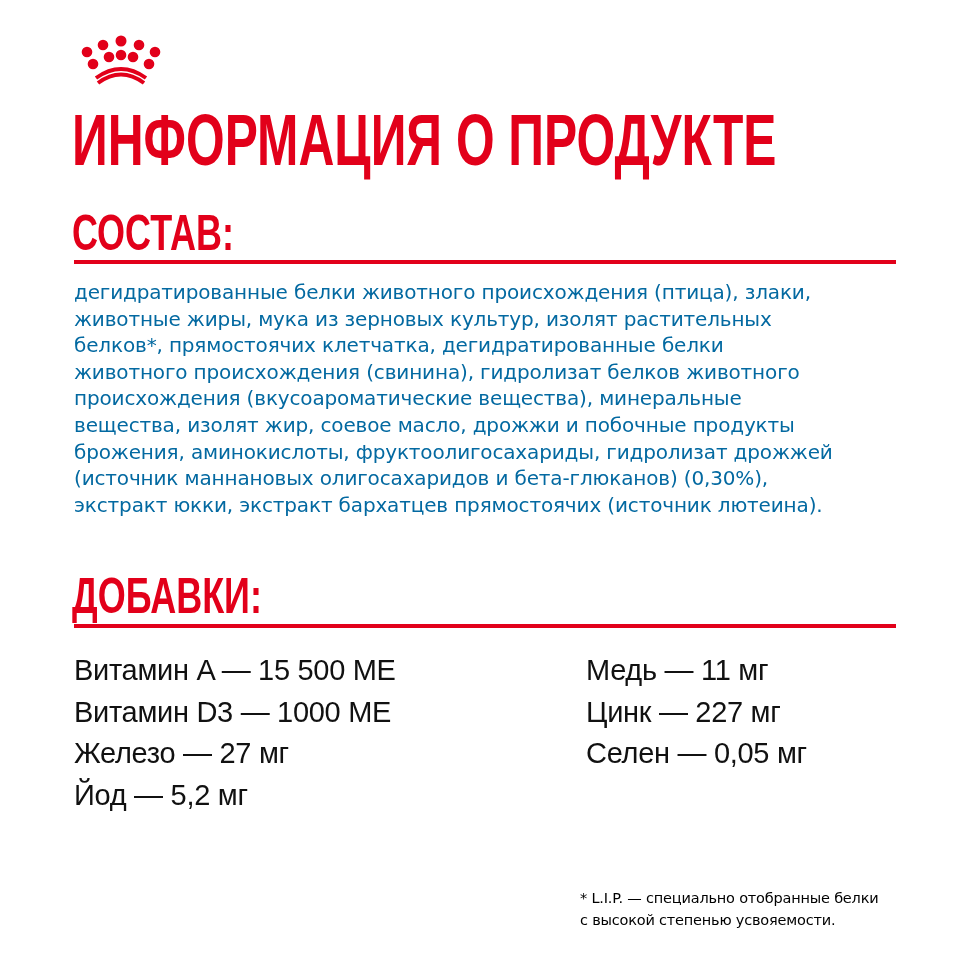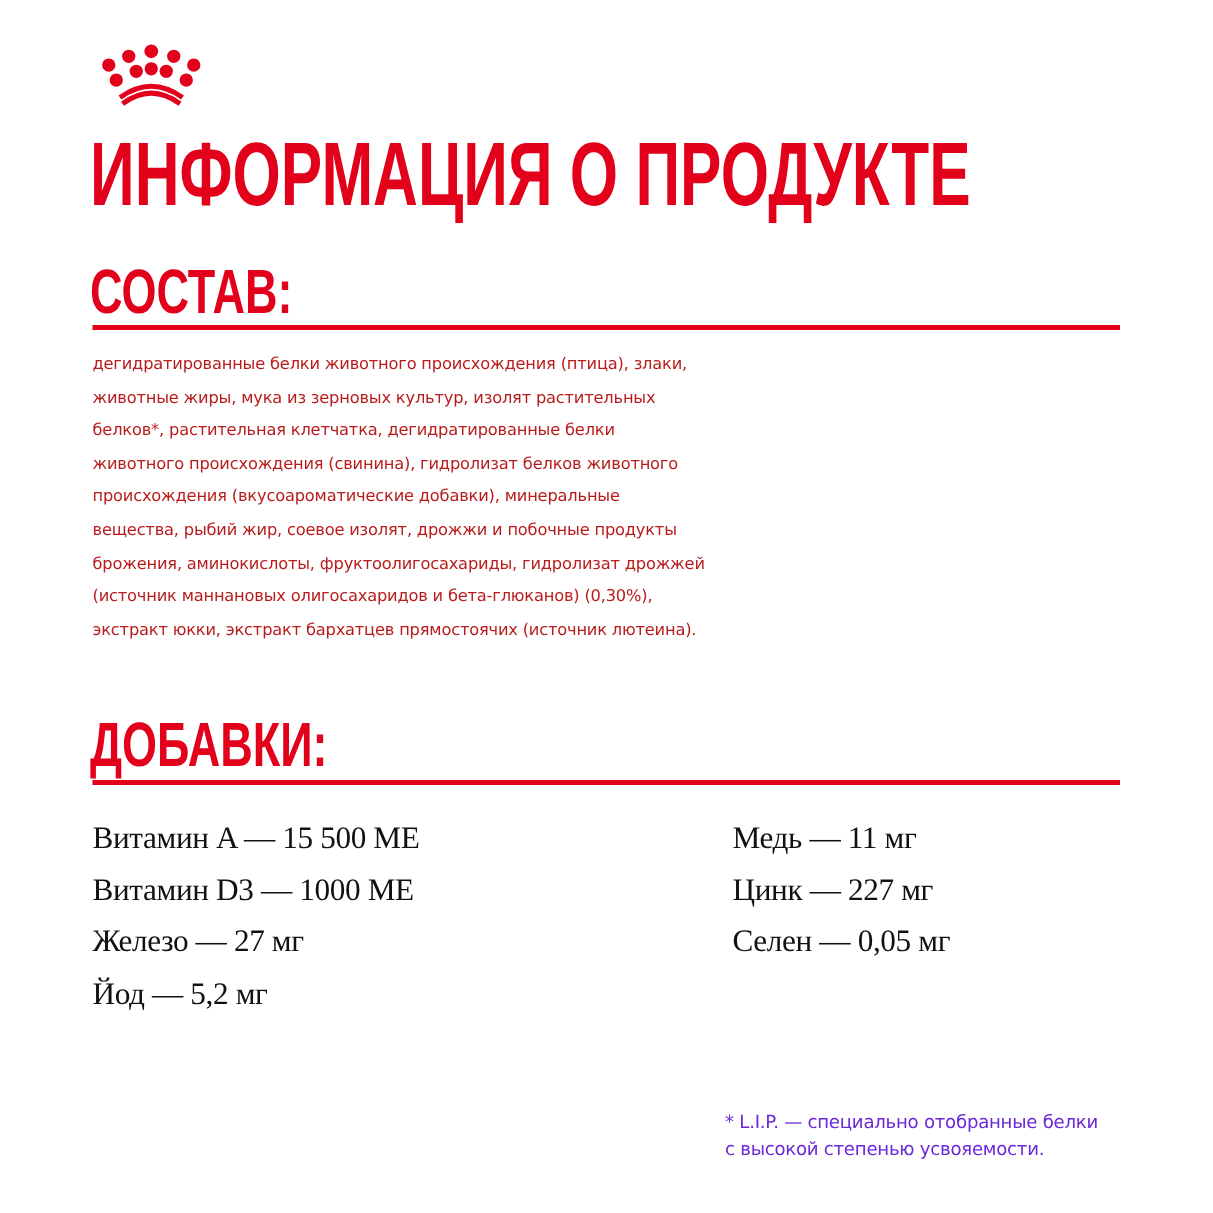--- a/index.html
+++ b/index.html
@@ -14,29 +14,29 @@
   }
   .section-head {
     position: absolute; left: 72px;
     font-family: "Liberation Sans", sans-serif; font-weight: bold;
     color: #e2001a; font-size: 50px; line-height: 56px;
     transform: scaleX(0.72); transform-origin: left top; white-space: nowrap;
   }
   .rule { position: absolute; left: 74px; width: 822px; height: 4px; background: #e2001a; }
   .composition {
     position: absolute; left: 74px; top: 279px; width: 830px;
-    font-family: "DejaVu Sans", sans-serif; font-size: 13px; line-height: 26.6px;
-    color: #b91c1c; letter-spacing: -0.15px;
+    font-family: "DejaVu Sans", sans-serif; font-size: 20px; line-height: 26.6px;
+    color: #0369a1; letter-spacing: -0.15px;
   }
   .composition span { display: block; white-space: nowrap; }
-  .additives { position: absolute; top: 650px; font-family: Liberation Serif, serif; font-size: 25px; line-height: 41.5px; color: #111; }
+  .additives { position: absolute; top: 650px; font-family: Liberation Sans, sans-serif; font-size: 29px; line-height: 41.5px; color: #111; }
   .additives .row { white-space: nowrap; display: block; letter-spacing: -0.3px; }
   .col-left { left: 74px; }
   .col-right { left: 586px; }
-  .footnote { position: absolute; left: 580px; top: 887px; font-family: "DejaVu Sans", sans-serif; font-size: 14.5px; line-height: 22px; color: #6d28d9; white-space: nowrap; letter-spacing: -0.2px; }
+  .footnote { position: absolute; left: 580px; top: 887px; font-family: "DejaVu Sans", sans-serif; font-size: 14.5px; line-height: 22px; color: #000000; white-space: nowrap; letter-spacing: -0.2px; }
 </style>
 </head>
 <body>
 
 <svg class="logo" viewBox="0 0 90 55" xmlns="http://www.w3.org/2000/svg">
   <g fill="#e2001a">
     <circle cx="45" cy="11" r="5.5"></circle>
     <circle cx="27" cy="15" r="5.3"></circle>
     <circle cx="63" cy="15" r="5.3"></circle>
     <circle cx="11" cy="22" r="5.3"></circle>
@@ -52,24 +52,24 @@
 </svg>
 
 <div class="title">ИНФОРМАЦИЯ О ПРОДУКТЕ</div>
 
 <div class="section-head" style="top:205px;">СОСТАВ:</div>
 <div class="rule" style="top:260px;"></div>
 
 <div class="composition">
   <span>дегидратированные белки животного происхождения (птица), злаки,</span>
   <span>животные жиры, мука из зерновых культур, изолят растительных</span>
-  <span>белков*, растительная клетчатка, дегидратированные белки</span>
+  <span>белков*, прямостоячих клетчатка, дегидратированные белки</span>
   <span>животного происхождения (свинина), гидролизат белков животного</span>
-  <span>происхождения (вкусоароматические добавки), минеральные</span>
-  <span>вещества, рыбий жир, соевое изолят, дрожжи и побочные продукты</span>
+  <span>происхождения (вкусоароматические вещества), минеральные</span>
+  <span>вещества, изолят жир, соевое масло, дрожжи и побочные продукты</span>
   <span>брожения, аминокислоты, фруктоолигосахариды, гидролизат дрожжей</span>
   <span>(источник маннановых олигосахаридов и бета-глюканов) (0,30%),</span>
   <span>экстракт юкки, экстракт бархатцев прямостоячих (источник лютеина).</span>
 </div>
 
 <div class="section-head" style="top:568px;">ДОБАВКИ:</div>
 <div class="rule" style="top:624px;"></div>
 
 <div class="additives col-left">
   <span class="row">Витамин A — 15 500 МЕ</span>

